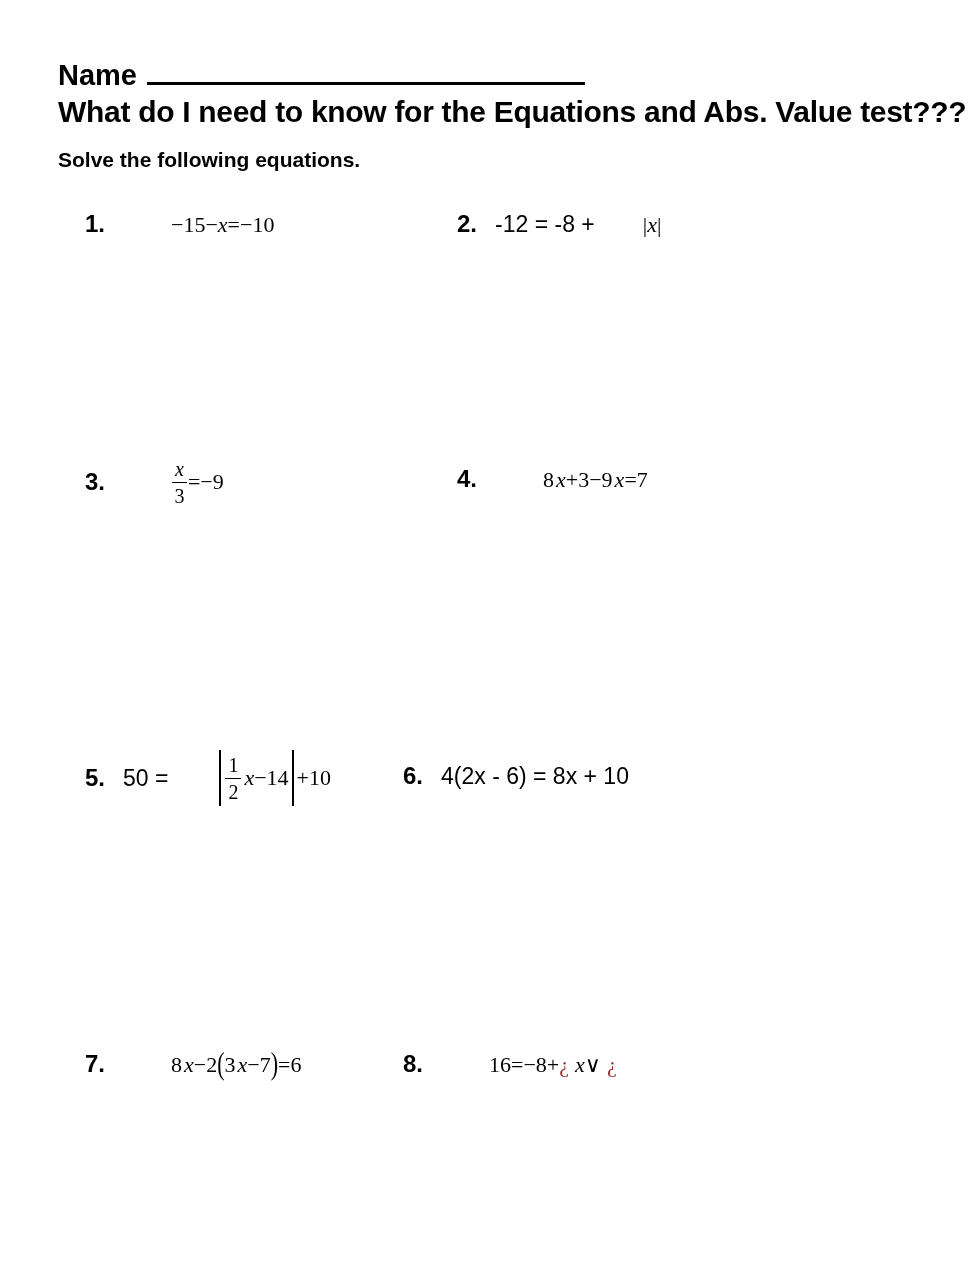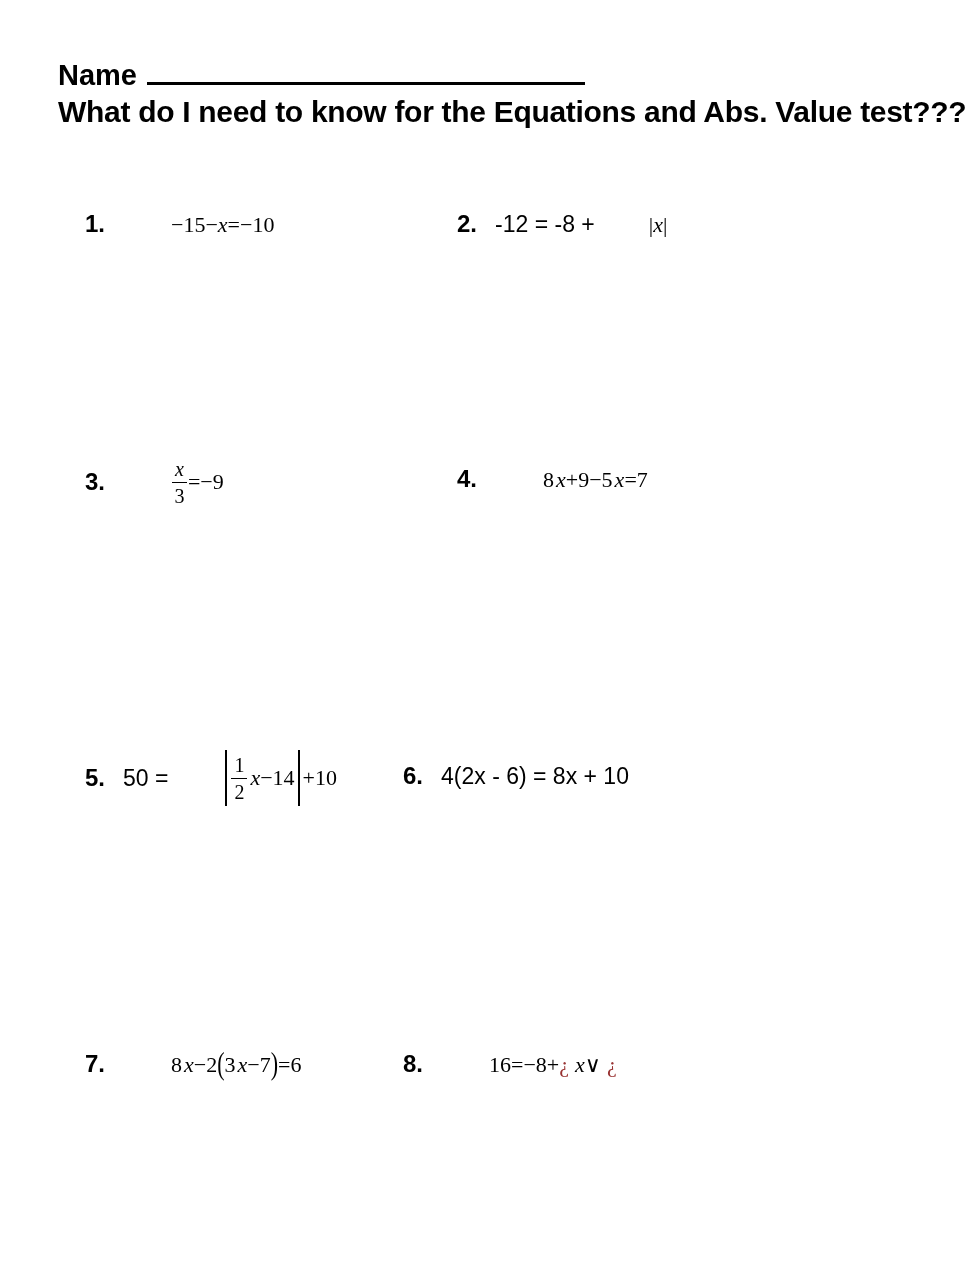--- a/index.html
+++ b/index.html
@@ -80,21 +80,21 @@
   }
 
   
   .tallparen {
     display:inline-block;
     transform:scaleY(1.45);
     transform-origin:center 60%;
   }
 
   .gap-l { margin-left:6px; }
-  .gap-r { margin-right:6px; }
+  .gap-r { }
 
   
   #p1 { left:85px;  top:210px; }
   #p2 { left:457px; top:210px; }
   #p3 { left:85px;  top:456px; height:52px; }
   #p4 { left:457px; top:465px; }
   #p5 { left:85px;  top:748px; height:60px; }
   #p6 { left:403px; top:762px; }
   #p7 { left:85px;  top:1050px; }
   #p8 { left:403px; top:1050px; }
@@ -103,20 +103,21 @@
 <body>
 
 <div class="page">
 
   <div class="name-row">
     <span>Name</span><span class="name-underline"></span>
   </div>
 
   <div class="title">What do I need to know for the Equations and Abs. Value test???</div>
 
+  <div class="instructions">Solve the following equations.</div>
 
   <div class="problem" id="p1">
     <span class="pnum">1.</span>
     <span class="math eq-math"><span>−15−</span><span class="it">x</span><span>=−10</span></span>
   </div>
 
   <div class="problem" id="p2">
     <span class="pnum">2.</span>
     <span class="comic eq-comic gap-r">-12 = -8 +</span>
     <span class="math eq-math"><span>|</span><span class="it">x</span><span>|</span></span>
@@ -128,21 +129,21 @@
       <span class="frac">
         <span class="fnum it">x</span>
         <span class="fden">3</span>
       </span>
       <span>=−9</span>
     </span>
   </div>
 
   <div class="problem" id="p4">
     <span class="pnum">4.</span>
-    <span class="math eq-math"><span>8</span><span class="it var">x</span><span>+9−5</span><span class="it var">x</span><span>=7</span></span>
+    <span class="math eq-math"><span>8</span><span class="it var">x</span><span>+3−9</span><span class="it var">x</span><span>=7</span></span>
   </div>
 
   <div class="problem centered" id="p5">
     <span class="pnum">5.</span>
     <span class="comic eq-comic gap-r">50 =</span>
     <span class="math eq-math" style="display:inline-flex; align-items:center;">
       <span class="absbar"></span>
       <span class="frac">
         <span class="fnum">1</span>
         <span class="fden">2</span>

